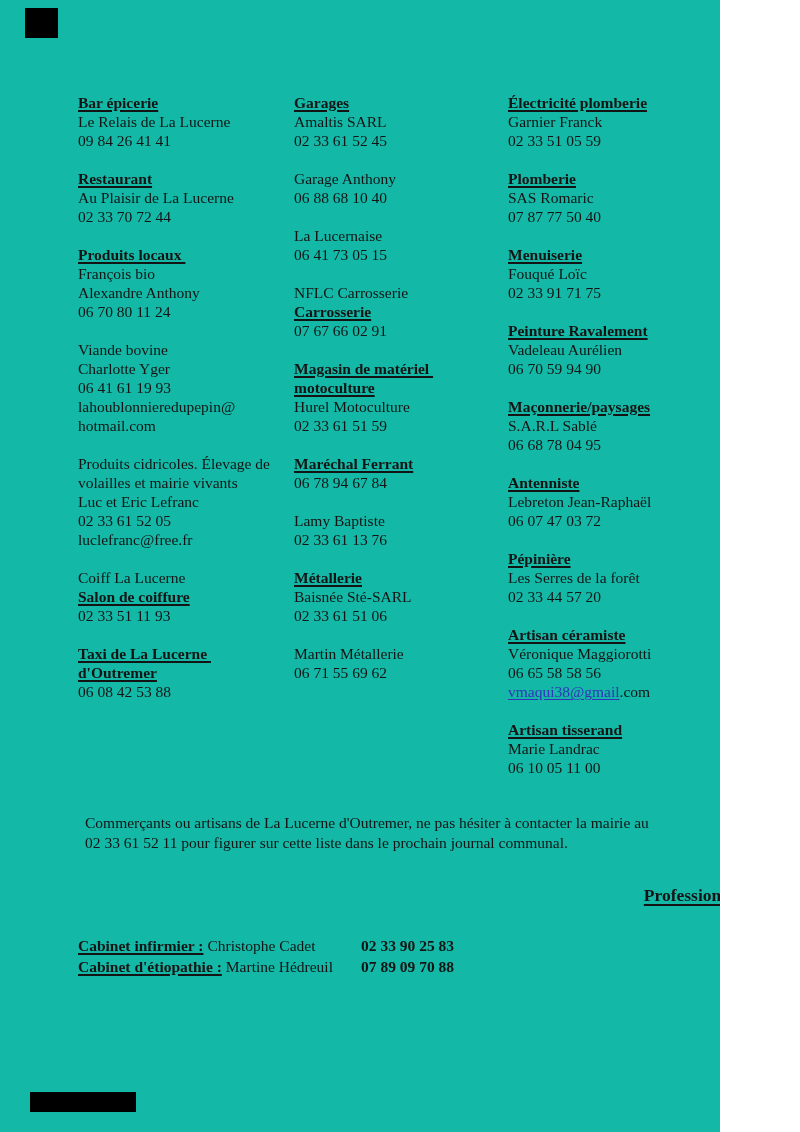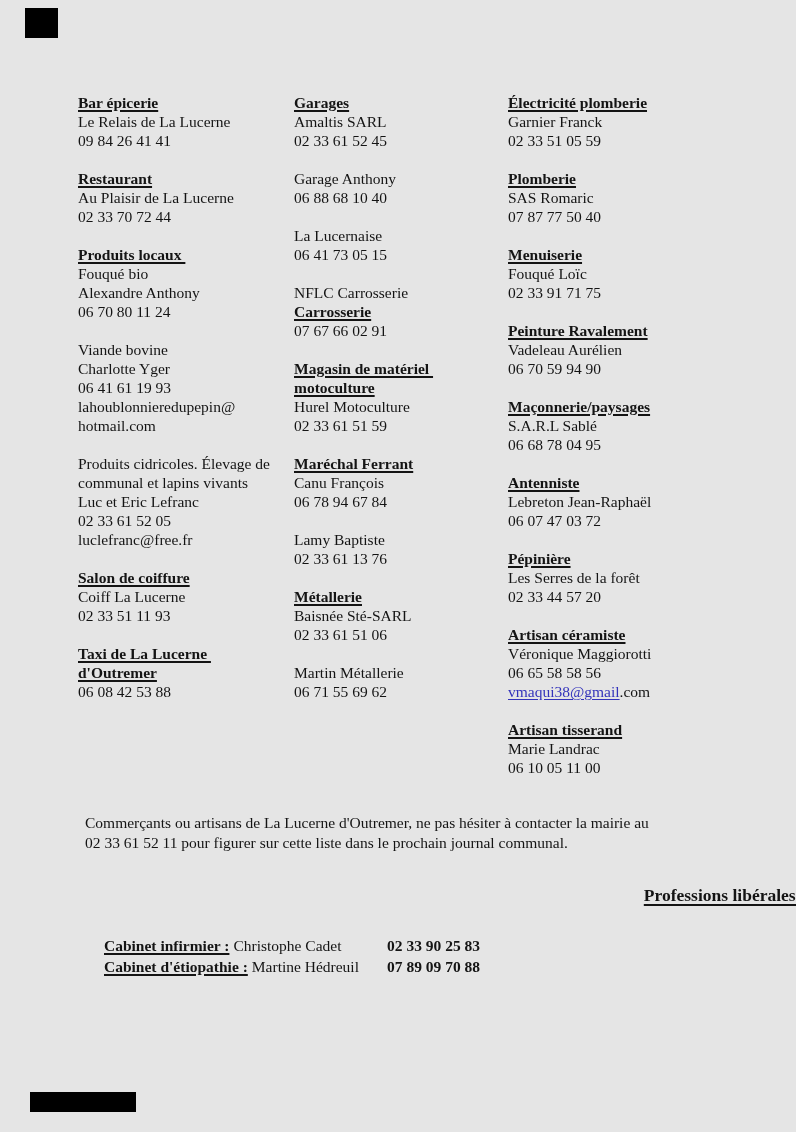--- a/index.html
+++ b/index.html
@@ -1,35 +1,35 @@
 <!DOCTYPE html>
 <html><head>
 <meta charset="utf-8">
 <style>
   html,body{margin:0;padding:0;background:#fff;}
   .page{
-    position:relative;width:796px;height:1132px;background:#e5e5e5;overflow:hidden;
+    position:relative;width:720px;height:1132px;background:#14b8a6;overflow:hidden;
     font-family:"Liberation Serif","DejaVu Serif",serif;color:#141414;
   }
   .artifact{position:absolute;background:#000;}
   .artifact-tl{left:25px;top:8px;width:33px;height:30px;}
   .artifact-bl{left:30px;top:1092px;width:106px;height:20px;}
   .col{position:absolute;top:93px;font-size:15.5px;line-height:19px;}
   .col-1{left:78px;width:216px;}
   .col-2{left:294px;width:212px;}
   .col-3{left:508px;width:240px;}
   .line{height:19px;white-space:pre;}
   .line.h{font-weight:bold;text-decoration:underline;text-decoration-thickness:2px;text-underline-offset:2px;}
   .email-link{color:#3333bb;text-decoration:underline;text-underline-offset:2px;}
   .note{position:absolute;left:78px;top:813px;width:660px;font-size:15.5px;line-height:19.5px;margin-left:7px;}
   .note div{white-space:pre;}
   .prof-heading{position:absolute;left:0;top:885px;width:800px;text-align:right;
     font-size:17.5px;font-weight:bold;}
   .prof-heading span{text-decoration:underline;text-decoration-thickness:2px;text-underline-offset:3px;white-space:pre;}
-  .cabinets{position:absolute;left:78px;top:936px;width:480px;font-size:15.5px;line-height:20.5px;margin-left:26px;}
+  .cabinets{position:absolute;left:78px;top:936px;width:480px;font-size:15.5px;line-height:20.5px;}
   .cabrow{position:relative;height:20.5px;white-space:pre;}
   .cablabel{font-weight:bold;text-decoration:underline;text-decoration-thickness:2px;text-underline-offset:2px;}
   .cabname{margin-left:4px;}
   .cabphone{position:absolute;left:283px;top:0;font-weight:bold;}
 </style>
 </head>
 <body>
 
 <div class="page">
 
@@ -38,38 +38,38 @@
   <div class="col col-1">
       <div class="line h">Bar épicerie</div>
       <div class="line">Le Relais de La Lucerne</div>
       <div class="line">09 84 26 41 41</div>
       <div class="line"></div>
       <div class="line h">Restaurant</div>
       <div class="line">Au Plaisir de La Lucerne</div>
       <div class="line">02 33 70 72 44</div>
       <div class="line"></div>
       <div class="line h">Produits locaux </div>
-      <div class="line">Fouqué bio</div>
+      <div class="line">François bio</div>
       <div class="line">Alexandre Anthony</div>
       <div class="line">06 70 80 11 24</div>
       <div class="line"></div>
       <div class="line">Viande bovine</div>
       <div class="line">Charlotte Yger</div>
       <div class="line">06 41 61 19 93</div>
       <div class="line">lahoublonnieredupepin@</div>
       <div class="line">hotmail.com</div>
       <div class="line"></div>
       <div class="line">Produits cidricoles. Élevage de</div>
-      <div class="line">communal et lapins vivants</div>
+      <div class="line">volailles et mairie vivants</div>
       <div class="line">Luc et Eric Lefranc</div>
       <div class="line">02 33 61 52 05</div>
       <div class="line">luclefranc@free.fr</div>
       <div class="line"></div>
+      <div class="line">Coiff La Lucerne</div>
       <div class="line h">Salon de coiffure</div>
-      <div class="line">Coiff La Lucerne</div>
       <div class="line">02 33 51 11 93</div>
       <div class="line"></div>
       <div class="line h">Taxi de La Lucerne </div>
       <div class="line h">d'Outremer</div>
       <div class="line">06 08 42 53 88</div>
     </div>
   <div class="col col-2">
       <div class="line h">Garages</div>
       <div class="line">Amaltis SARL</div>
       <div class="line">02 33 61 52 45</div>
@@ -83,21 +83,20 @@
       <div class="line">NFLC Carrosserie</div>
       <div class="line h">Carrosserie</div>
       <div class="line">07 67 66 02 91</div>
       <div class="line"></div>
       <div class="line h">Magasin de matériel </div>
       <div class="line h">motoculture</div>
       <div class="line">Hurel Motoculture</div>
       <div class="line">02 33 61 51 59</div>
       <div class="line"></div>
       <div class="line h">Maréchal Ferrant</div>
-      <div class="line">Canu François</div>
       <div class="line">06 78 94 67 84</div>
       <div class="line"></div>
       <div class="line">Lamy Baptiste</div>
       <div class="line">02 33 61 13 76</div>
       <div class="line"></div>
       <div class="line h">Métallerie</div>
       <div class="line">Baisnée Sté-SARL</div>
       <div class="line">02 33 61 51 06</div>
       <div class="line"></div>
       <div class="line">Martin Métallerie</div>

